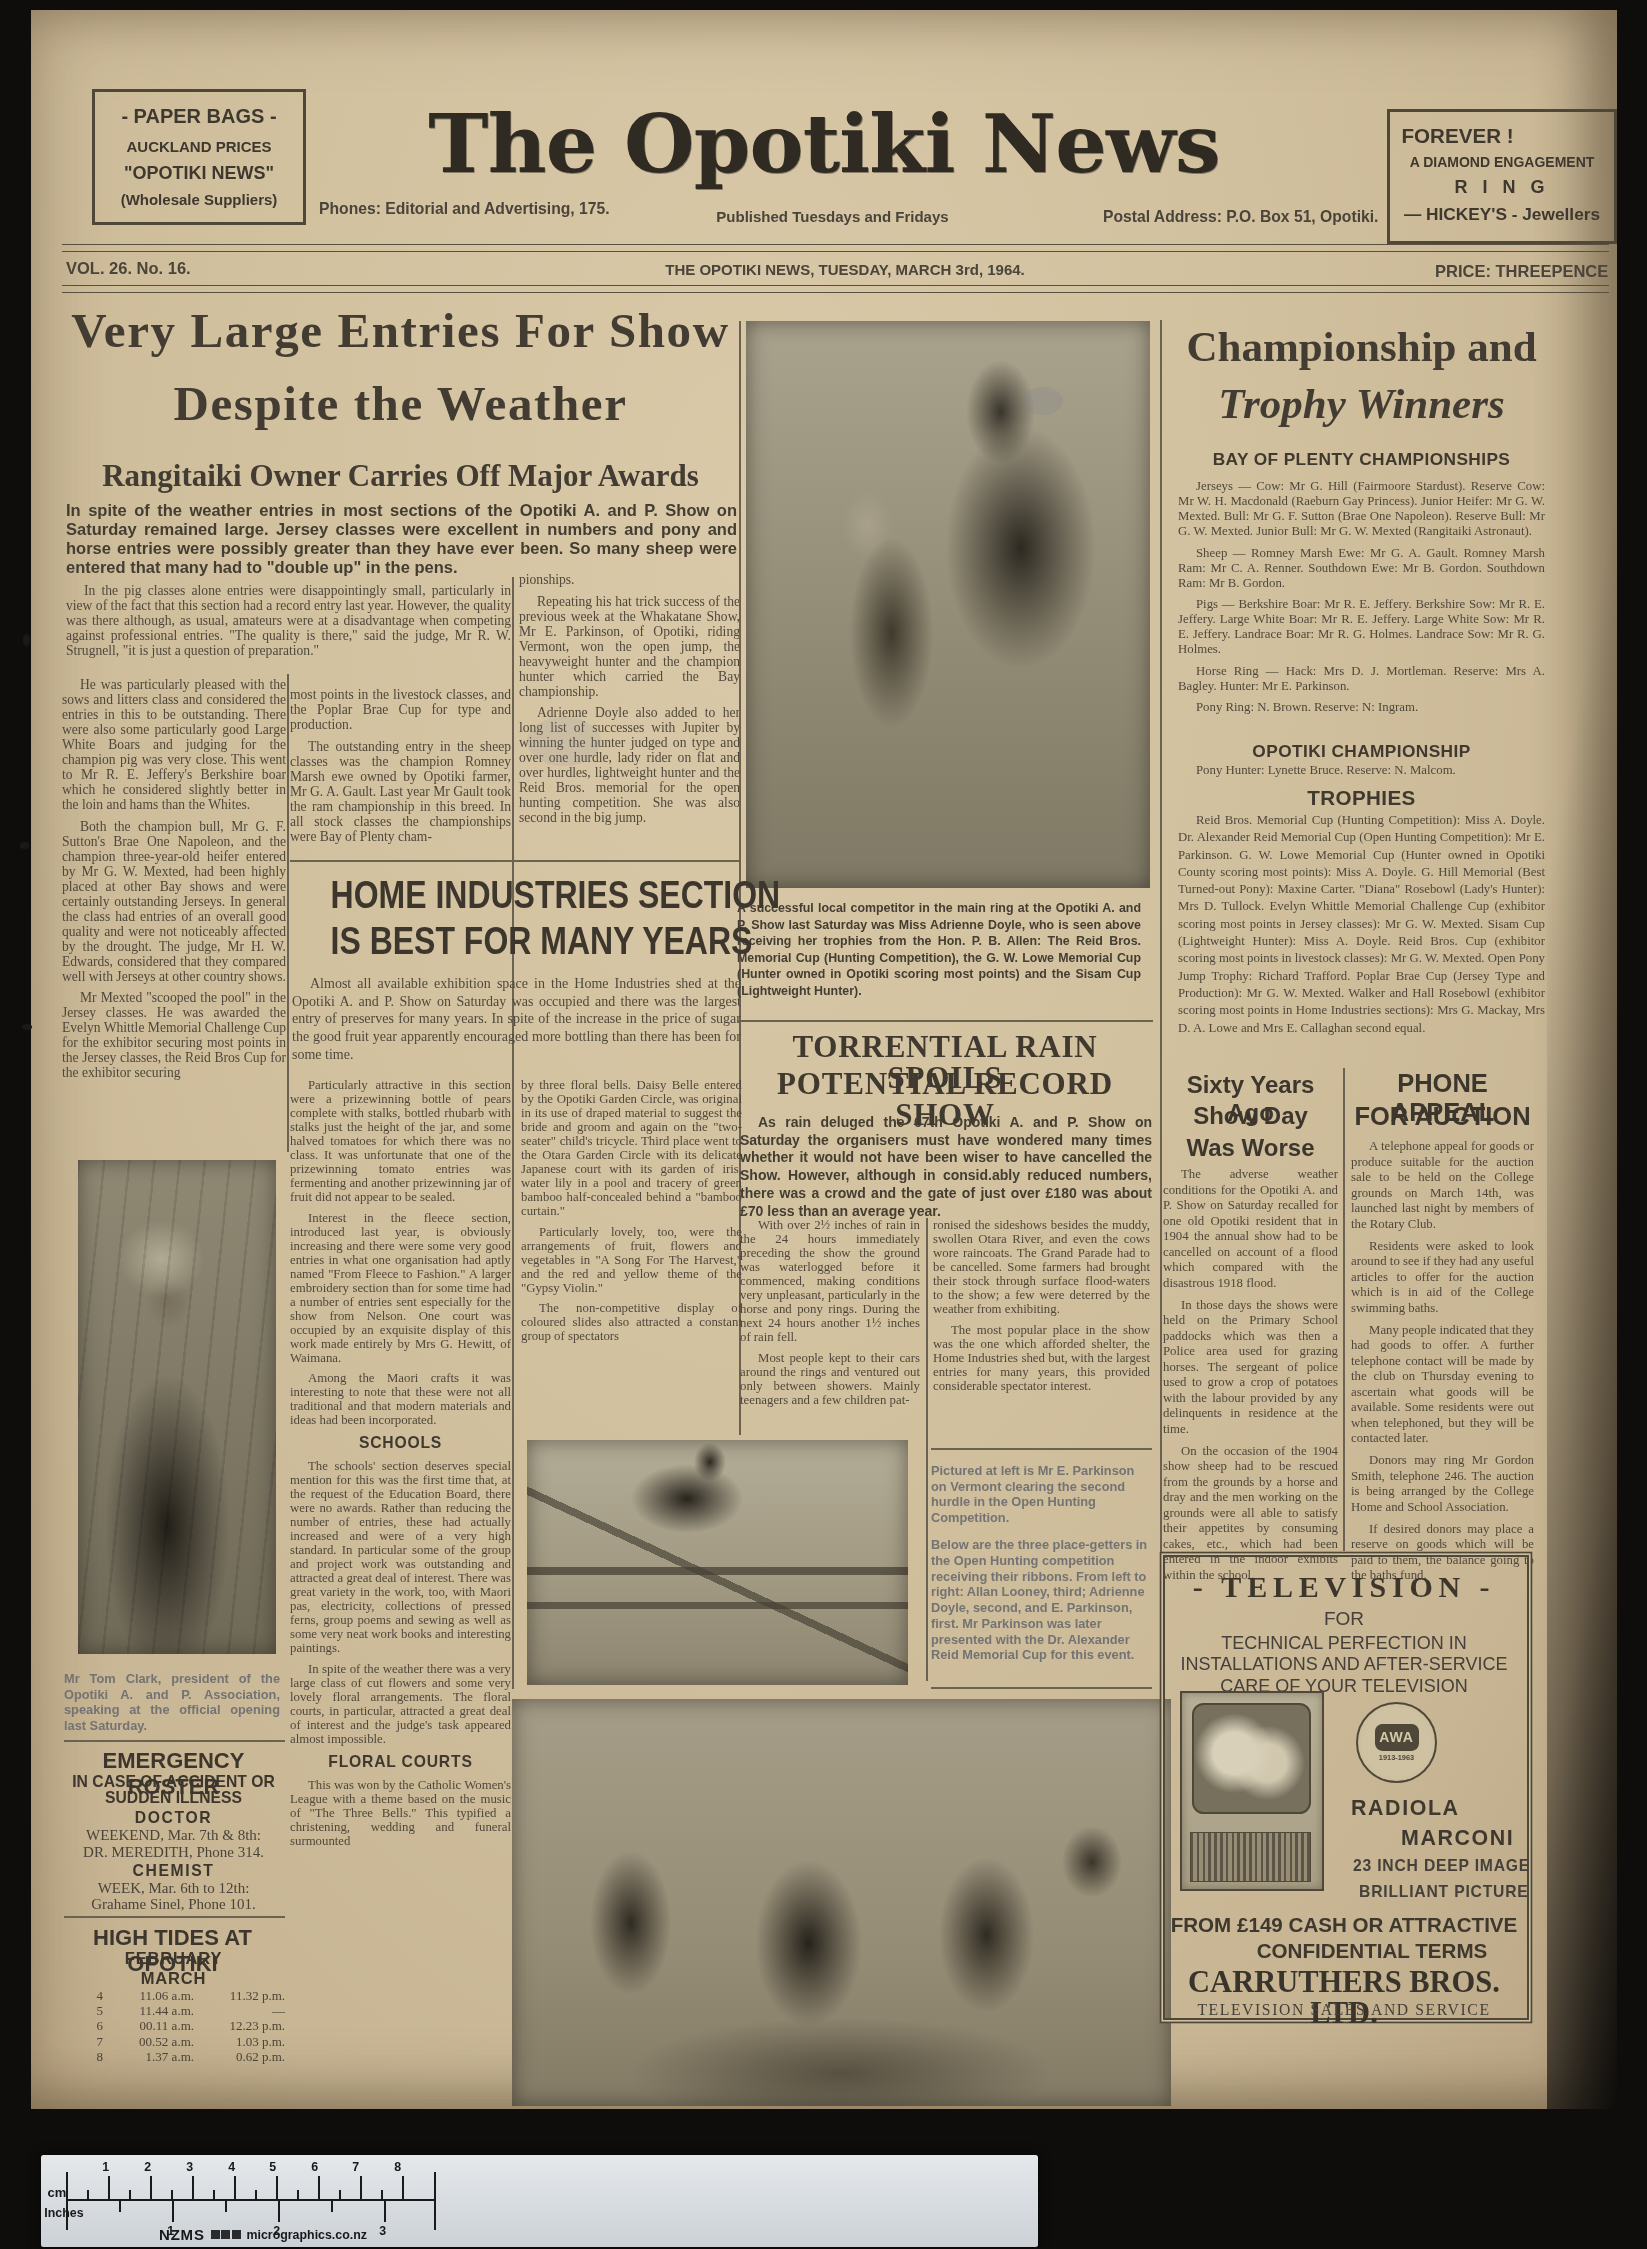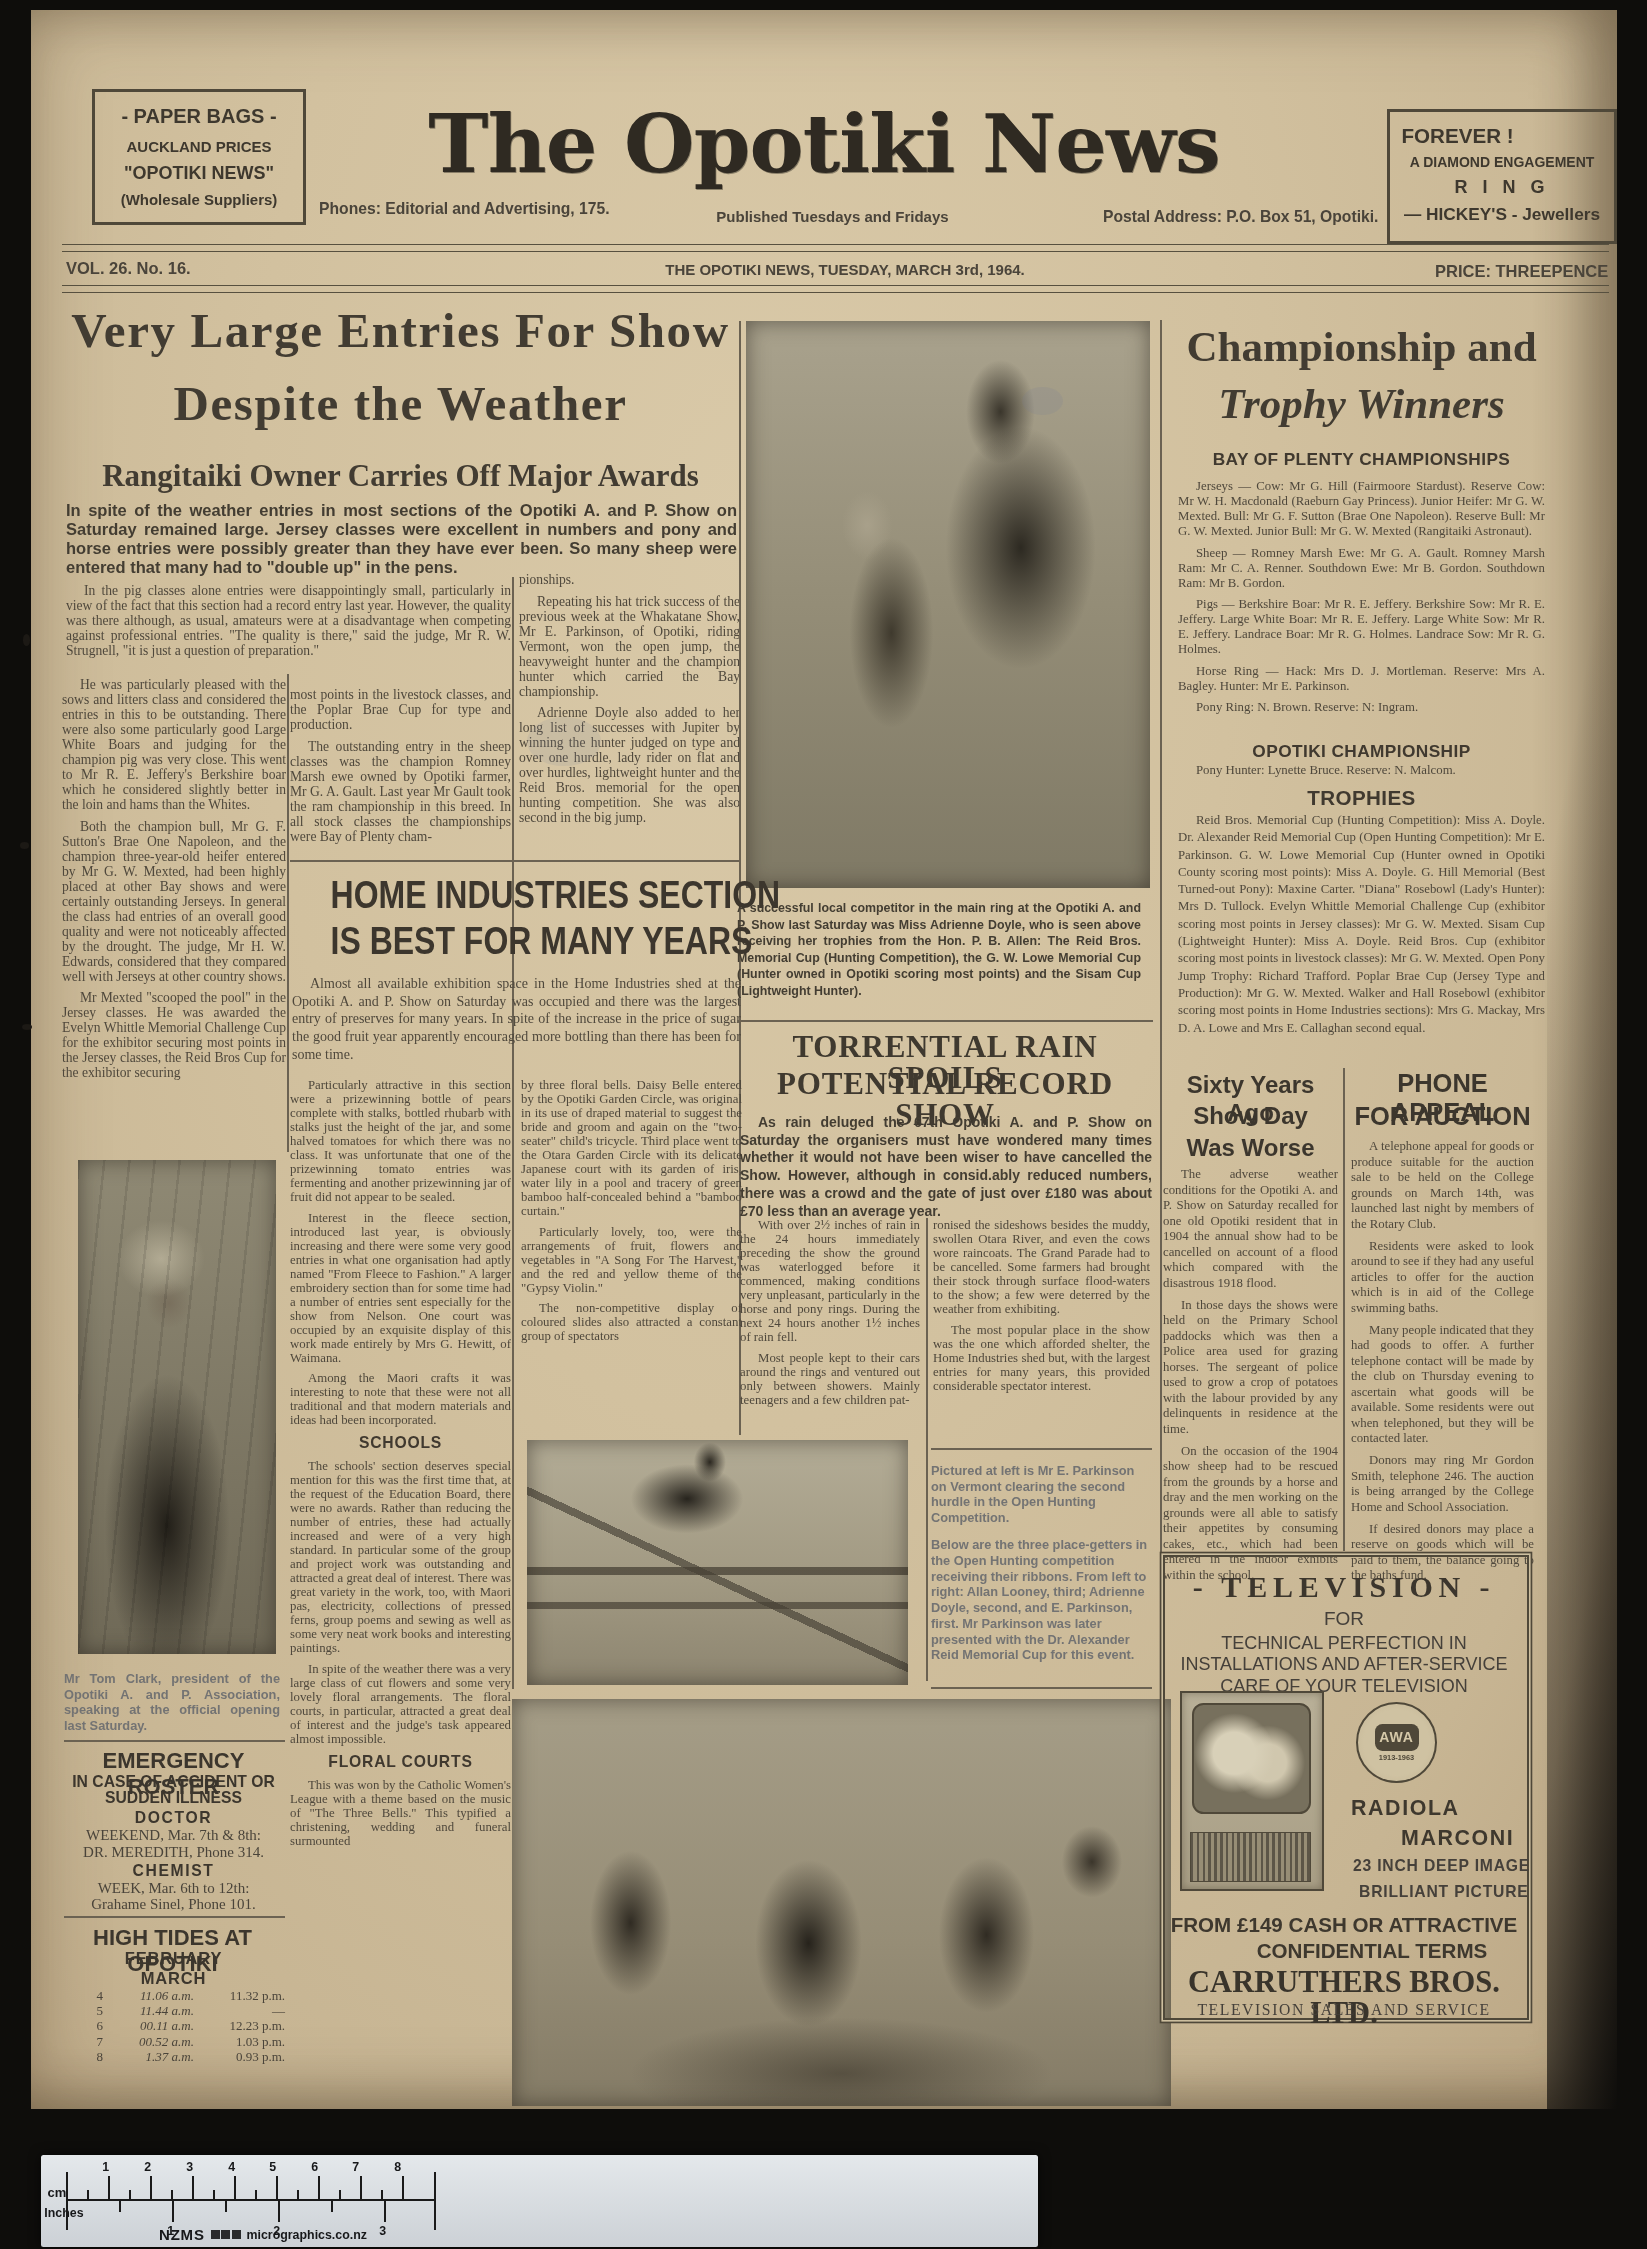--- a/index.html
+++ b/index.html
@@ -87,21 +87,21 @@
     font:700 14px/27px "Liberation Sans",sans-serif;text-align:center;letter-spacing:0.8px;}
   .awa-years{font:700 7.4px/1 "Liberation Sans",sans-serif;color:#4f4839;}
   #ruler{position:absolute;left:41px;top:2155px;width:997px;height:92px;border-radius:2.5px;
     background:linear-gradient(180deg,#e4e8eb,#ccd1d6);box-shadow:0 0 11.5px rgba(0,0,0,.65);}
   #ruler .rl{position:absolute;color:#17181a;font-family:"Liberation Sans",sans-serif;font-weight:700;}
   .tickset{position:absolute;}
   .tides-table{position:absolute;font-size:13px;line-height:14.4px;color:#4a443a;}
   .tiderow{display:flex;margin-bottom:0.8px;}
   .tiderow span{display:block;}
   .td-day{width:25px;text-align:right;}
-  .td-t1{width:91px;text-align:right;font-style:italic;}
+  .td-t1{width:91px;text-align:right;}
   .td-t2{width:91px;text-align:right;}
 </style>
 </head>
 <body>
 
 <div class="paper"></div>
 
 <div class="adbox" style="left:92px;top:89px;width:208px;height:130px;">
   <div class="sans b ctr" style="margin-top:13px;font-size:20px;color:#3e382e;">- PAPER BAGS -</div>
   <div class="sans b ctr" style="margin-top:10px;font-size:15px;color:#3e382e;">AUCKLAND PRICES</div>
@@ -303,21 +303,21 @@
     <span class="td-t2">12.23 p.m.</span>
   </div>
   <div class="tiderow">
     <span class="td-day">7</span>
     <span class="td-t1">00.52 a.m.</span>
     <span class="td-t2">1.03 p.m.</span>
   </div>
   <div class="tiderow">
     <span class="td-day">8</span>
     <span class="td-t1">1.37 a.m.</span>
-    <span class="td-t2">0.93 p.m.</span>
+    <span class="td-t2">0.62 p.m.</span>
   </div>
 </div>
 
 <div class="edge-right"></div>
 <div class="stain" style="left:23px;top:634px;width:7.4px;height:11.5px;background:#1c1915;"></div>
 <div class="stain" style="left:20px;top:842px;width:9px;height:6.6px;background:#1c1915;"></div>
 <div class="stain" style="left:22px;top:1024px;width:10px;height:5.8px;background:#1c1915;"></div>
 <div class="stain" style="left:1022px;top:387px;width:41px;height:28px;background:rgba(120,130,150,.18);"></div>
 <div class="stain" style="left:527px;top:717px;width:74px;height:49px;background:rgba(130,138,155,.14);"></div>
 

